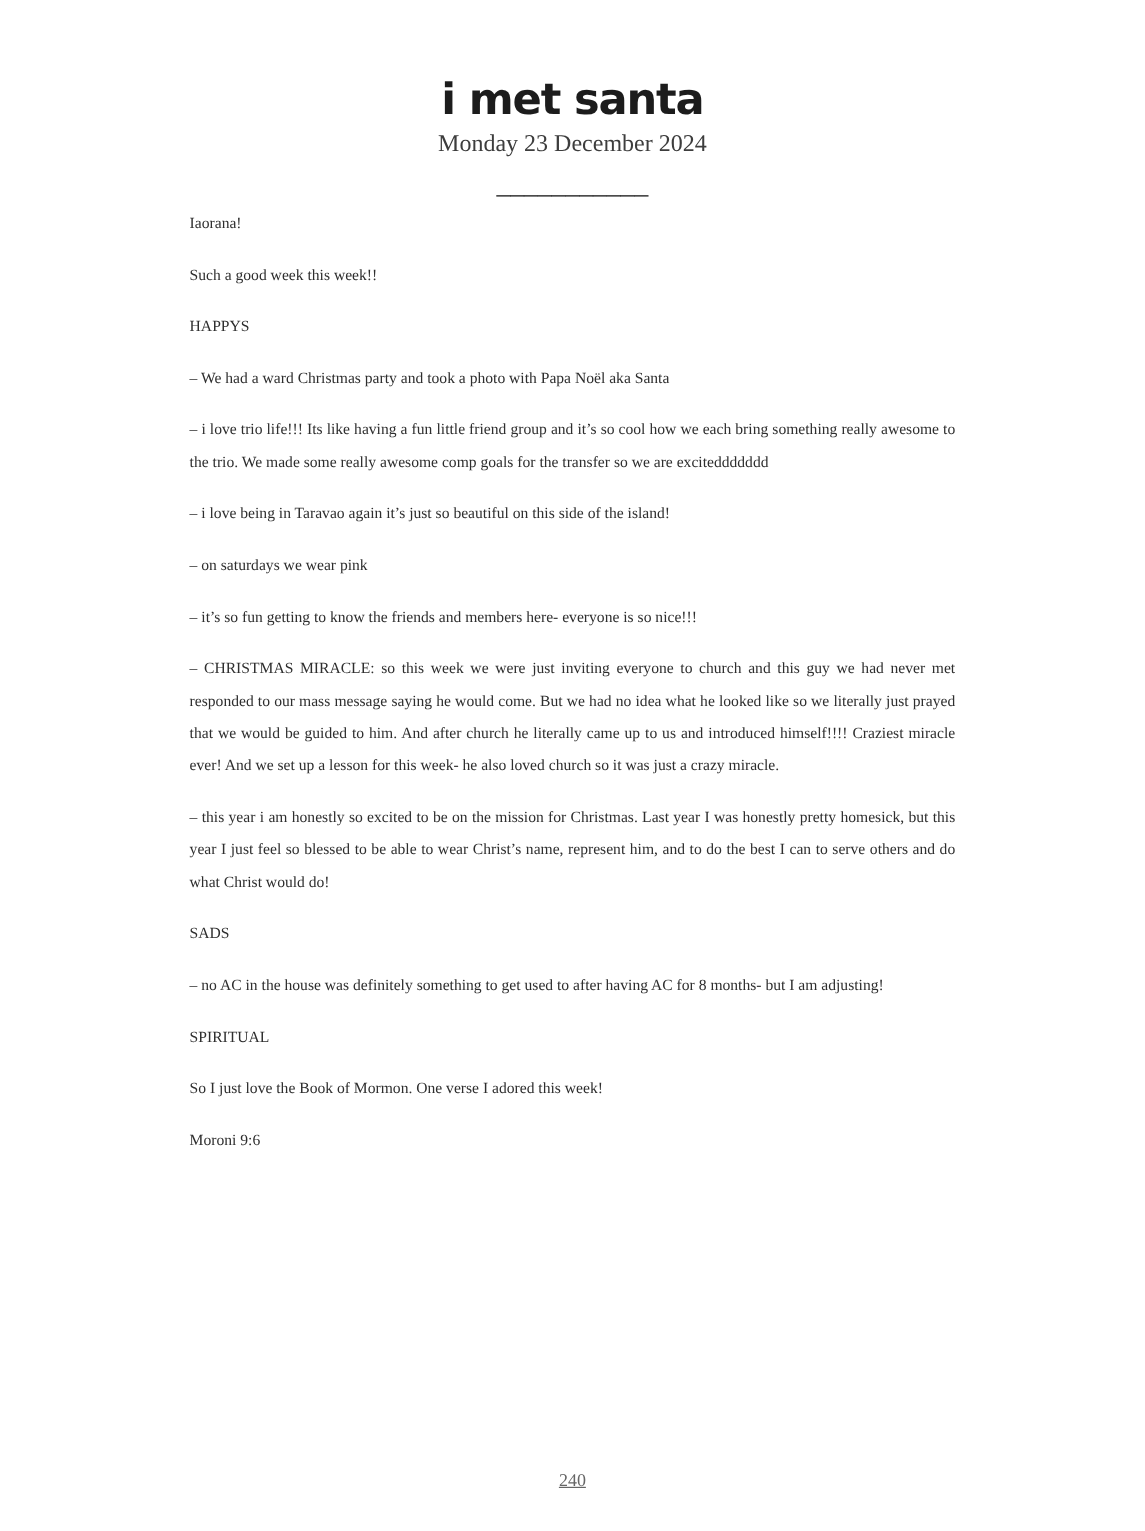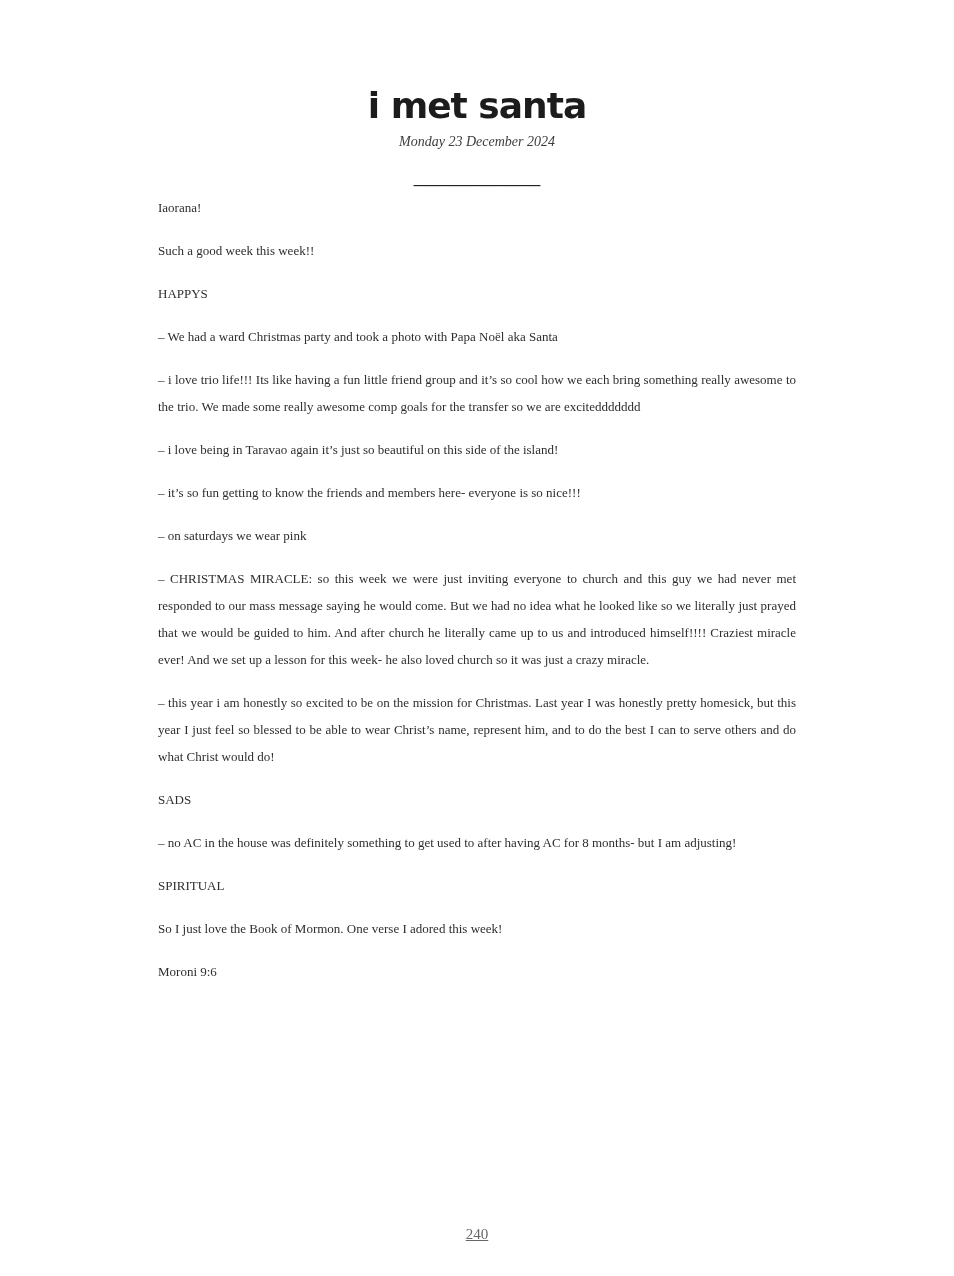--- a/index.html
+++ b/index.html
@@ -11,36 +11,35 @@
     position: relative;
     width: 954px;
     height: 1276px;
     background: #ffffff;
     font-family: "Liberation Serif", serif;
     color: #2e2e2e;
     overflow: hidden;
     box-sizing: border-box;
   }
   .page-header {
-    padding-top: 84px;
+    padding-top: 62px;
     text-align: center;
   }
   .title {
     margin: 0;
     font-family: "DejaVu Sans", sans-serif;
     font-weight: 700;
     font-size: 36px;
     line-height: 1.2;
     letter-spacing: -1px;
     color: #1c1c1c;
   }
   .entry-date {
     margin-top: 5px;
-    font-style: italic;
-    font-size: 14px;
+    font-size: 20px;
     line-height: 20px;
     color: #3d3d3d;
   }
   .divider {
     margin-top: 14px;
     font-size: 23px;
     line-height: 20px;
     letter-spacing: 0;
     color: #222222;
     text-align: center;
@@ -78,22 +77,22 @@
     <div class="divider">___________</div>
   </div>
 
   <div class="content">
     <p>Iaorana!</p>
     <p>Such a good week this week!!</p>
     <p>HAPPYS</p>
     <p>– We had a ward Christmas party and took a photo with Papa Noël aka Santa</p>
     <p>– i love trio life!!! Its like having a fun little friend group and it’s so cool how we each bring something really awesome to the trio. We made some really awesome comp goals for the transfer so we are exciteddddddd</p>
     <p>– i love being in Taravao again it’s just so beautiful on this side of the island!</p>
+    <p>– on saturdays we wear pink</p>
     <p>– it’s so fun getting to know the friends and members here- everyone is so nice!!!</p>
-    <p>– on saturdays we wear pink</p>
     <p>– CHRISTMAS MIRACLE: so this week we were just inviting everyone to church and this guy we had never met responded to our mass message saying he would come. But we had no idea what he looked like so we literally just prayed that we would be guided to him. And after church he literally came up to us and introduced himself!!!! Craziest miracle ever! And we set up a lesson for this week- he also loved church so it was just a crazy miracle.</p>
     <p>– this year i am honestly so excited to be on the mission for Christmas. Last year I was honestly pretty homesick, but this year I just feel so blessed to be able to wear Christ’s name, represent him, and to do the best I can to serve others and do what Christ would do!</p>
     <p>SADS</p>
     <p>– no AC in the house was definitely something to get used to after having AC for 8 months- but I am adjusting!</p>
     <p>SPIRITUAL</p>
     <p>So I just love the Book of Mormon. One verse I adored this week!</p>
     <p>Moroni 9:6</p>
   </div>
 
   <div class="page-footer">240</div>

